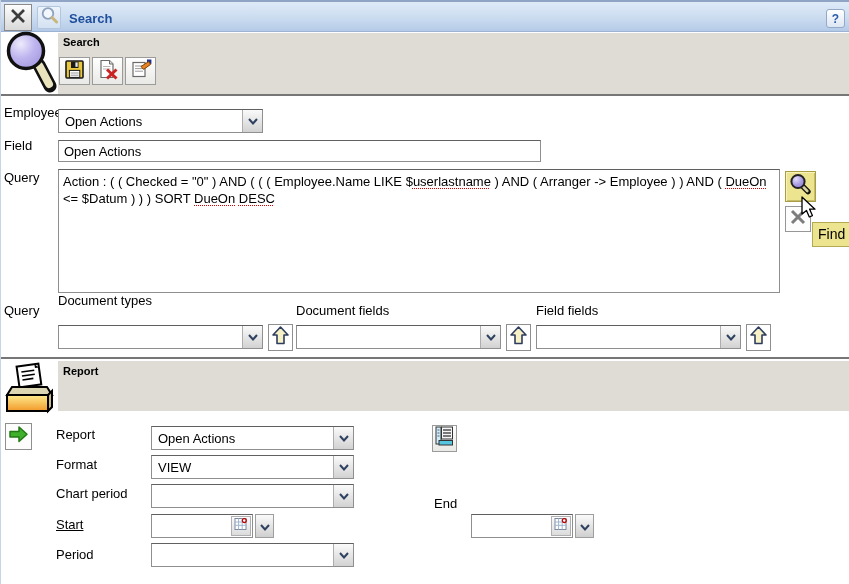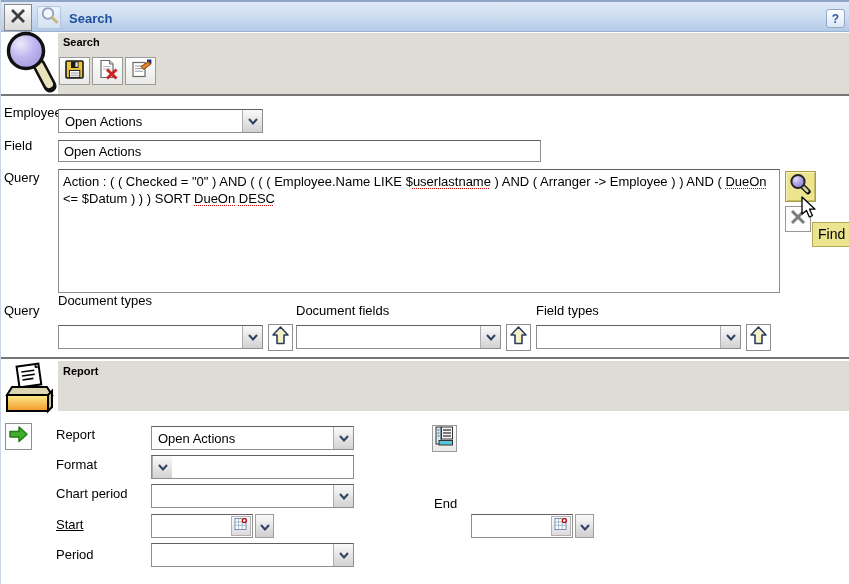--- a/index.html
+++ b/index.html
@@ -249,21 +249,21 @@
     </span>
   </div>
   <div class="upbtn" style="left:505px; top:324px;">
     <span>
       <svg width="17" height="19" viewBox="0 0 17 19">
           <polygon points="8.5,1 16,9 12,9 12,17.5 5,17.5 5,9 1,9" fill="#f6f1c6" stroke="#2d3d5f" stroke-width="1.6" stroke-linejoin="round"></polygon>
         </svg>
     </span>
   </div>
 
-  <div class="label" style="left:535px; top:303px;">Field types</div>
+  <div class="label" style="left:535px; top:303px;">Field fields</div>
   <div class="dd" style="left:535px; top:325px; width:205px;">
     <span class="val"></span>
     <span class="arrowzone">
       <svg width="10" height="7" viewBox="0 0 10 7">
           <path d="M1,1 L5,5.5 L9,1" stroke="#2f4160" stroke-width="2" fill="none"></path>
         </svg>
     </span>
   </div>
   <div class="upbtn" style="left:745px; top:324px;">
     <span>
@@ -327,20 +327,21 @@
         <line x1="8" y1="4" x2="16" y2="4" stroke="#444" stroke-width="1.4"></line>
         <line x1="8" y1="7" x2="16" y2="7" stroke="#444" stroke-width="1.4"></line>
         <line x1="8" y1="10" x2="16" y2="10" stroke="#444" stroke-width="1.4"></line>
         <rect x="4" y="14.5" width="13.5" height="4.5" fill="#56c6e0" stroke="#333" stroke-width="1"></rect>
       </svg>
     </span>
   </div>
 
   <div class="label" style="left:55px; top:457px;">Format</div>
   <div class="dd" style="left:150px; top:455px; width:203px;">
+    <span class="val">VIEW</span>
     <span class="arrowzone">
       <svg width="10" height="7" viewBox="0 0 10 7">
           <path d="M1,1 L5,5.5 L9,1" stroke="#2f4160" stroke-width="2" fill="none"></path>
         </svg>
     </span>
   </div>
 
   <div class="label" style="left:55px; top:486px;">Chart period</div>
   <div class="dd" style="left:150px; top:484px; width:203px;">
     <span class="val"></span>

